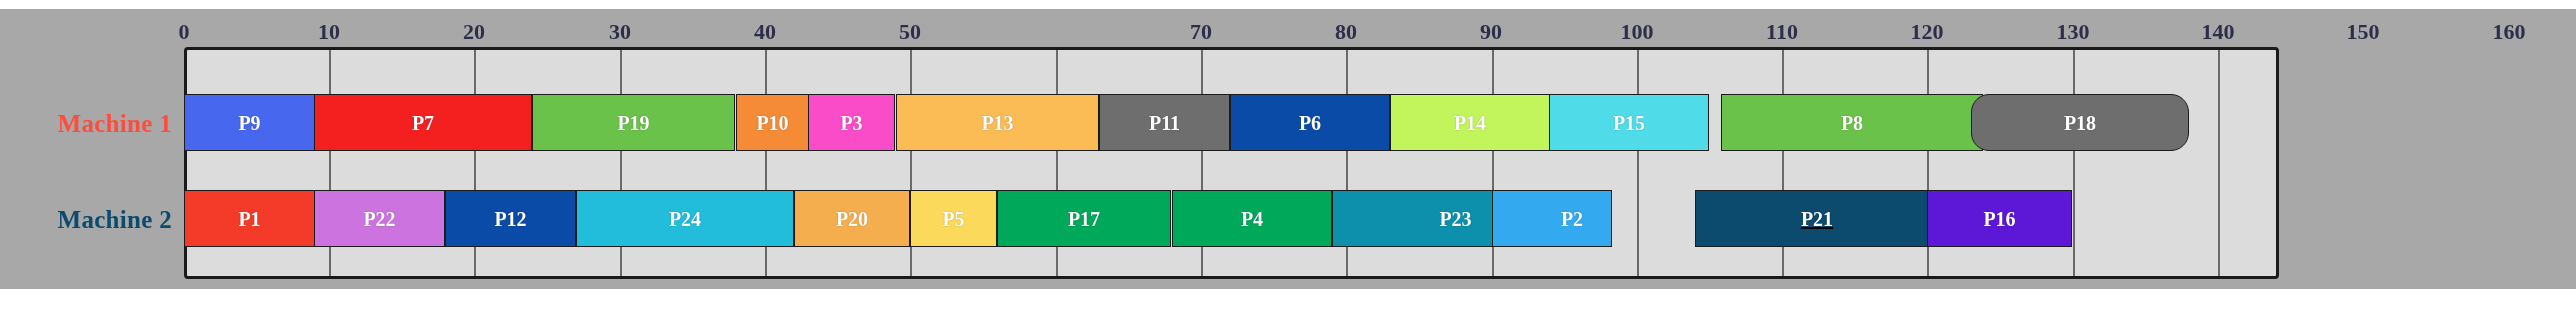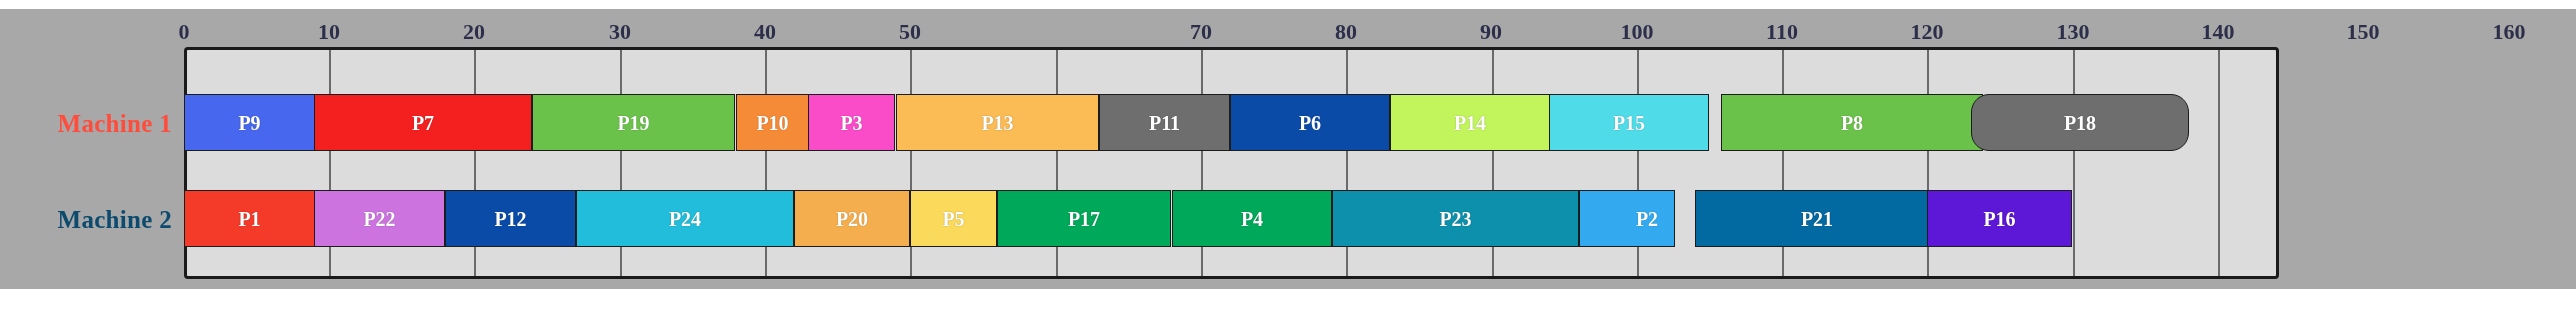--- a/index.html
+++ b/index.html
@@ -210,24 +210,24 @@
       </div>
       <div class="task-bar" style="left: 997px; width: 174px; top: 190px; background: rgb(0, 168, 89);">
         <span>P17</span>
       </div>
       <div class="task-bar" style="left: 1172px; width: 160px; top: 190px; background: rgb(0, 168, 89);">
         <span>P4</span>
       </div>
       <div class="task-bar" style="left: 1332px; width: 247px; top: 190px; background: rgb(13, 144, 171);">
         <span>P23</span>
       </div>
-      <div class="task-bar" style="left: 1579px; width: 96px; top: 190px; background: rgb(51, 170, 240); padding-left: 40px;">
+      <div class="task-bar" style="left: 1492px; width: 120px; top: 190px; background: rgb(51, 170, 240); padding-left: 40px;">
         <span>P2</span>
       </div>
-      <div class="task-bar" style="left: 1695px; width: 244px; top: 190px; background: #0369a1;">
+      <div class="task-bar" style="left: 1695px; width: 244px; top: 190px; background: #0c4a6e; text-decoration: underline;">
         <span>P21</span>
       </div>
       <div class="task-bar" style="left: 1927px; width: 145px; top: 190px; background: rgb(93, 23, 214);">
         <span>P16</span>
       </div>
     </div>
 
 </div>
 
 

